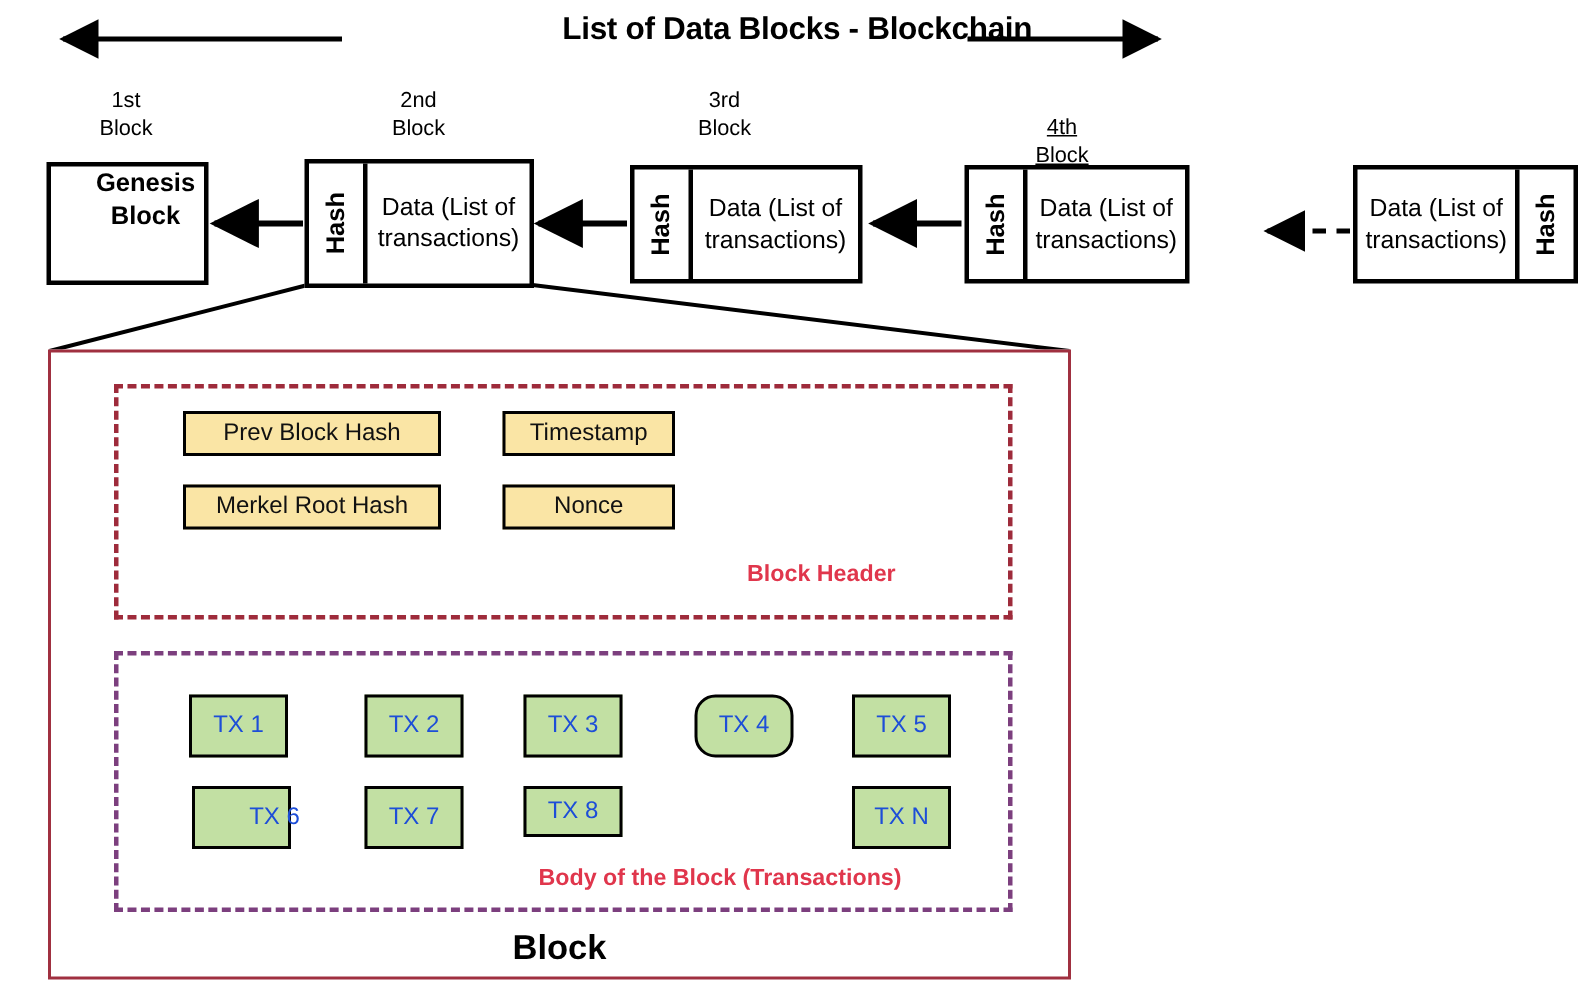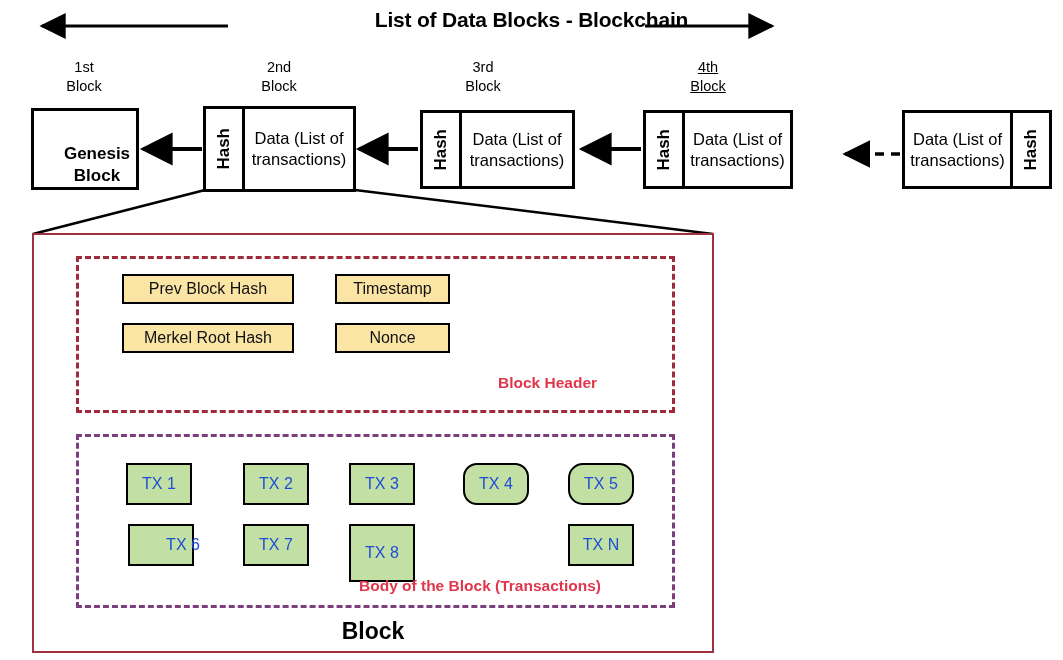--- a/index.html
+++ b/index.html
@@ -72,21 +72,21 @@
     justify-content: center;
     text-align: center;
     font-size: 16.5px;
     color: #000;
     line-height: 21px;
     padding: 0 4px;
   }
   .cell-genesis {
     flex: 1;
     display: flex;
-    align-items: flex-end;
+    align-items: flex-start;
     justify-content: center;
     text-align: center;
     font-size: 17px;
     font-weight: bold;
     color: #000;
     line-height: 22px;
     margin-left: 24px;
   }
 
   
@@ -200,21 +200,21 @@
     <div>Block</div>
   </div>
   <div class="abs block-caption" style="left:219px; top:58px;">
     <div>2nd</div>
     <div>Block</div>
   </div>
   <div class="abs block-caption" style="left:423px; top:58px;">
     <div>3rd</div>
     <div>Block</div>
   </div>
-  <div class="abs block-caption" style="left:648px; top:58px;text-decoration:underline;">
+  <div class="abs block-caption" style="left:648px; top:76px;text-decoration:underline;">
     <div>4th</div>
     <div>Block</div>
   </div>
 
   <div class="abs chain-block" style="left:31px; top:108px; width:108px; height:82px;">
     <div class="cell-genesis">
       <div>
         <div>Genesis</div>
         <div>Block</div>
       </div>
@@ -297,31 +297,31 @@
   </div>
   <div class="abs tx-box" style="left:243px; top:463px; width:66px; height:42px;">
     <span>TX 2</span>
   </div>
   <div class="abs tx-box" style="left:349px; top:463px; width:66px; height:42px;">
     <span>TX 3</span>
   </div>
   <div class="abs tx-box" style="left:463px; top:463px; width:66px; height:42px;border-radius:14px;">
     <span>TX 4</span>
   </div>
-  <div class="abs tx-box" style="left:568px; top:463px; width:66px; height:42px;border-radius:15px;">
+  <div class="abs tx-box" style="left:568px; top:463px; width:66px; height:42px;">
     <span>TX 5</span>
   </div>
 
   <div class="abs tx-box" style="left:128px; top:524px; width:66px; height:42px;padding-left:44px;">
     <span>TX 6</span>
   </div>
   <div class="abs tx-box" style="left:243px; top:524px; width:66px; height:42px;">
     <span>TX 7</span>
   </div>
-  <div class="abs tx-box" style="left:349px; top:524px; width:66px; height:58px;">
+  <div class="abs tx-box" style="left:349px; top:524px; width:66px; height:34px;">
     <span>TX 8</span>
   </div>
   <div class="abs tx-box" style="left:568px; top:524px; width:66px; height:42px;">
     <span>TX N</span>
   </div>
 
   <div class="abs region-label" style="left:359px; top:577px;">Body of the Block (Transactions)</div>
 
   <div class="abs" id="block-word" style="left:32px; top:618px; width:682px;">Block</div>
 

